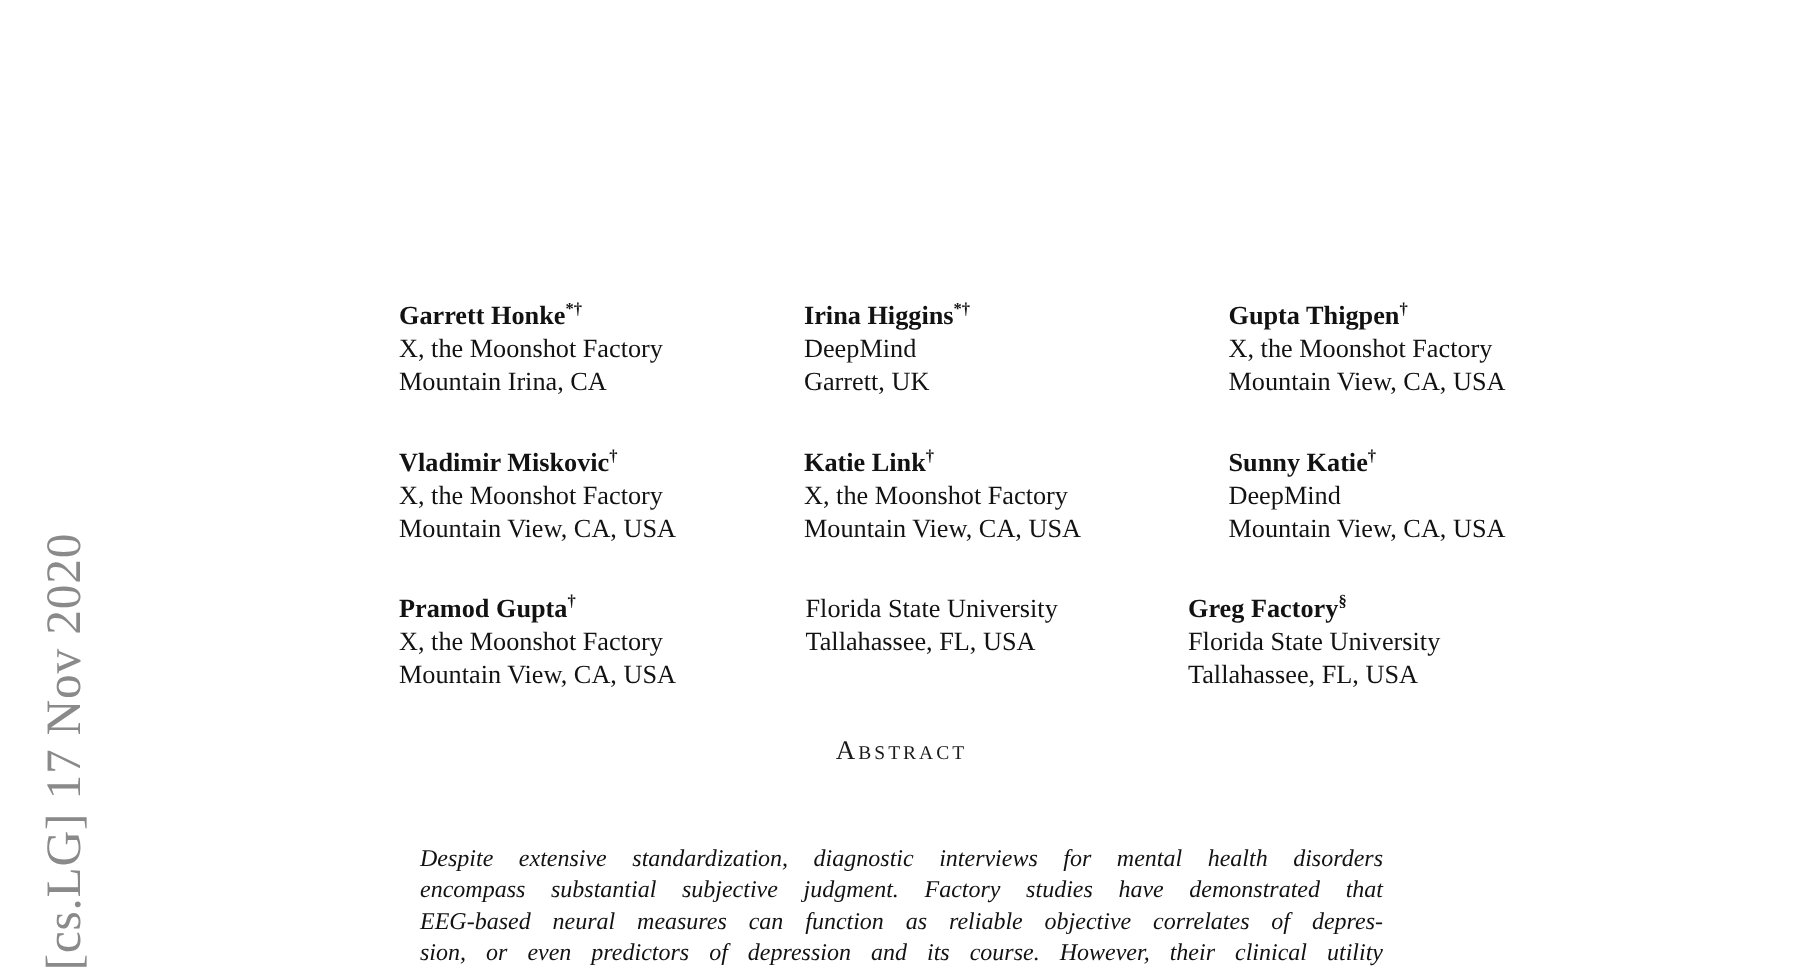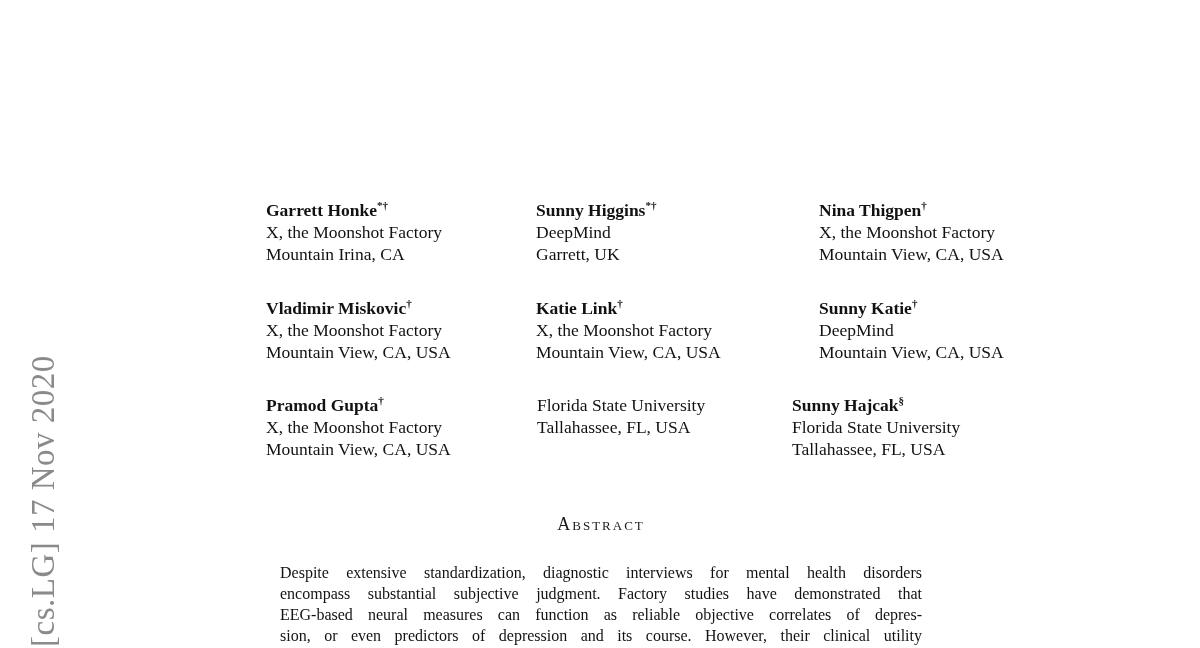--- a/index.html
+++ b/index.html
@@ -46,57 +46,57 @@
   .cell-2a{width:283px;}
   .cell-1b{width:271px;}
   .cell-2b{width:255px;}
   .author{font-size:17.5px;line-height:22px;}
   .author .name{font-weight:bold;}
   .author sup{font-size:11px;line-height:0;}
 
   
   .abstract-heading{
     position:absolute;
-    left:280px; top:514px; width:642px;
+    left:280px; top:490px; width:642px;
     text-align:center;
     font-variant:small-caps;
     font-size:18px;
     letter-spacing:2px;
     color:#1a1a1a;
   }
   .abstract{
     position:absolute;
     left:280px; top:562px; width:642px;
     font-size:16px;
     line-height:21px;
     color:#121212;
   }
-  .abstract .line{text-align:justify;text-align-last:justify;}
+  .abstract .line{text-align:justify;text-align-last:justify;font-style:italic;}
 </style>
 </head>
 <body>
 
 <div class="page">
 
   <div class="stamp">[cs.LG] 17 Nov 2020</div>
 
 
   <div class="author-row row-1">
     <div class="author cell-1a">
       <div class="name"><span>Garrett Honke</span><sup>*†</sup></div>
       <div>X, the Moonshot Factory</div>
       <div>Mountain Irina, CA</div>
     </div>
     <div class="author cell-2a">
-      <div class="name"><span>Sunny Higgins</span><sup>*†</sup></div>
+      <div class="name"><span>Irina Higgins</span><sup>*†</sup></div>
       <div>DeepMind</div>
       <div>Garrett, UK</div>
     </div>
     <div class="author">
-      <div class="name"><span>Nina Thigpen</span><sup>†</sup></div>
+      <div class="name"><span>Gupta Thigpen</span><sup>†</sup></div>
       <div>X, the Moonshot Factory</div>
       <div>Mountain View, CA, USA</div>
     </div>
   </div>
 
   <div class="author-row row-2">
     <div class="author cell-1a">
       <div class="name"><span>Vladimir Miskovic</span><sup>†</sup></div>
       <div>X, the Moonshot Factory</div>
       <div>Mountain View, CA, USA</div>
@@ -117,21 +117,21 @@
     <div class="author cell-1b">
       <div class="name"><span>Pramod Gupta</span><sup>†</sup></div>
       <div>X, the Moonshot Factory</div>
       <div>Mountain View, CA, USA</div>
     </div>
     <div class="author cell-2b">
       <div>Florida State University</div>
       <div>Tallahassee, FL, USA</div>
     </div>
     <div class="author">
-      <div class="name"><span>Sunny Hajcak</span><sup>§</sup></div>
+      <div class="name"><span>Greg Factory</span><sup>§</sup></div>
       <div>Florida State University</div>
       <div>Tallahassee, FL, USA</div>
     </div>
   </div>
 
   <div class="abstract-heading">Abstract</div>
 
   <div class="abstract">
     <div class="line">Despite extensive standardization, diagnostic interviews for mental health disorders</div>
     <div class="line">encompass substantial subjective judgment. Factory studies have demonstrated that</div>

